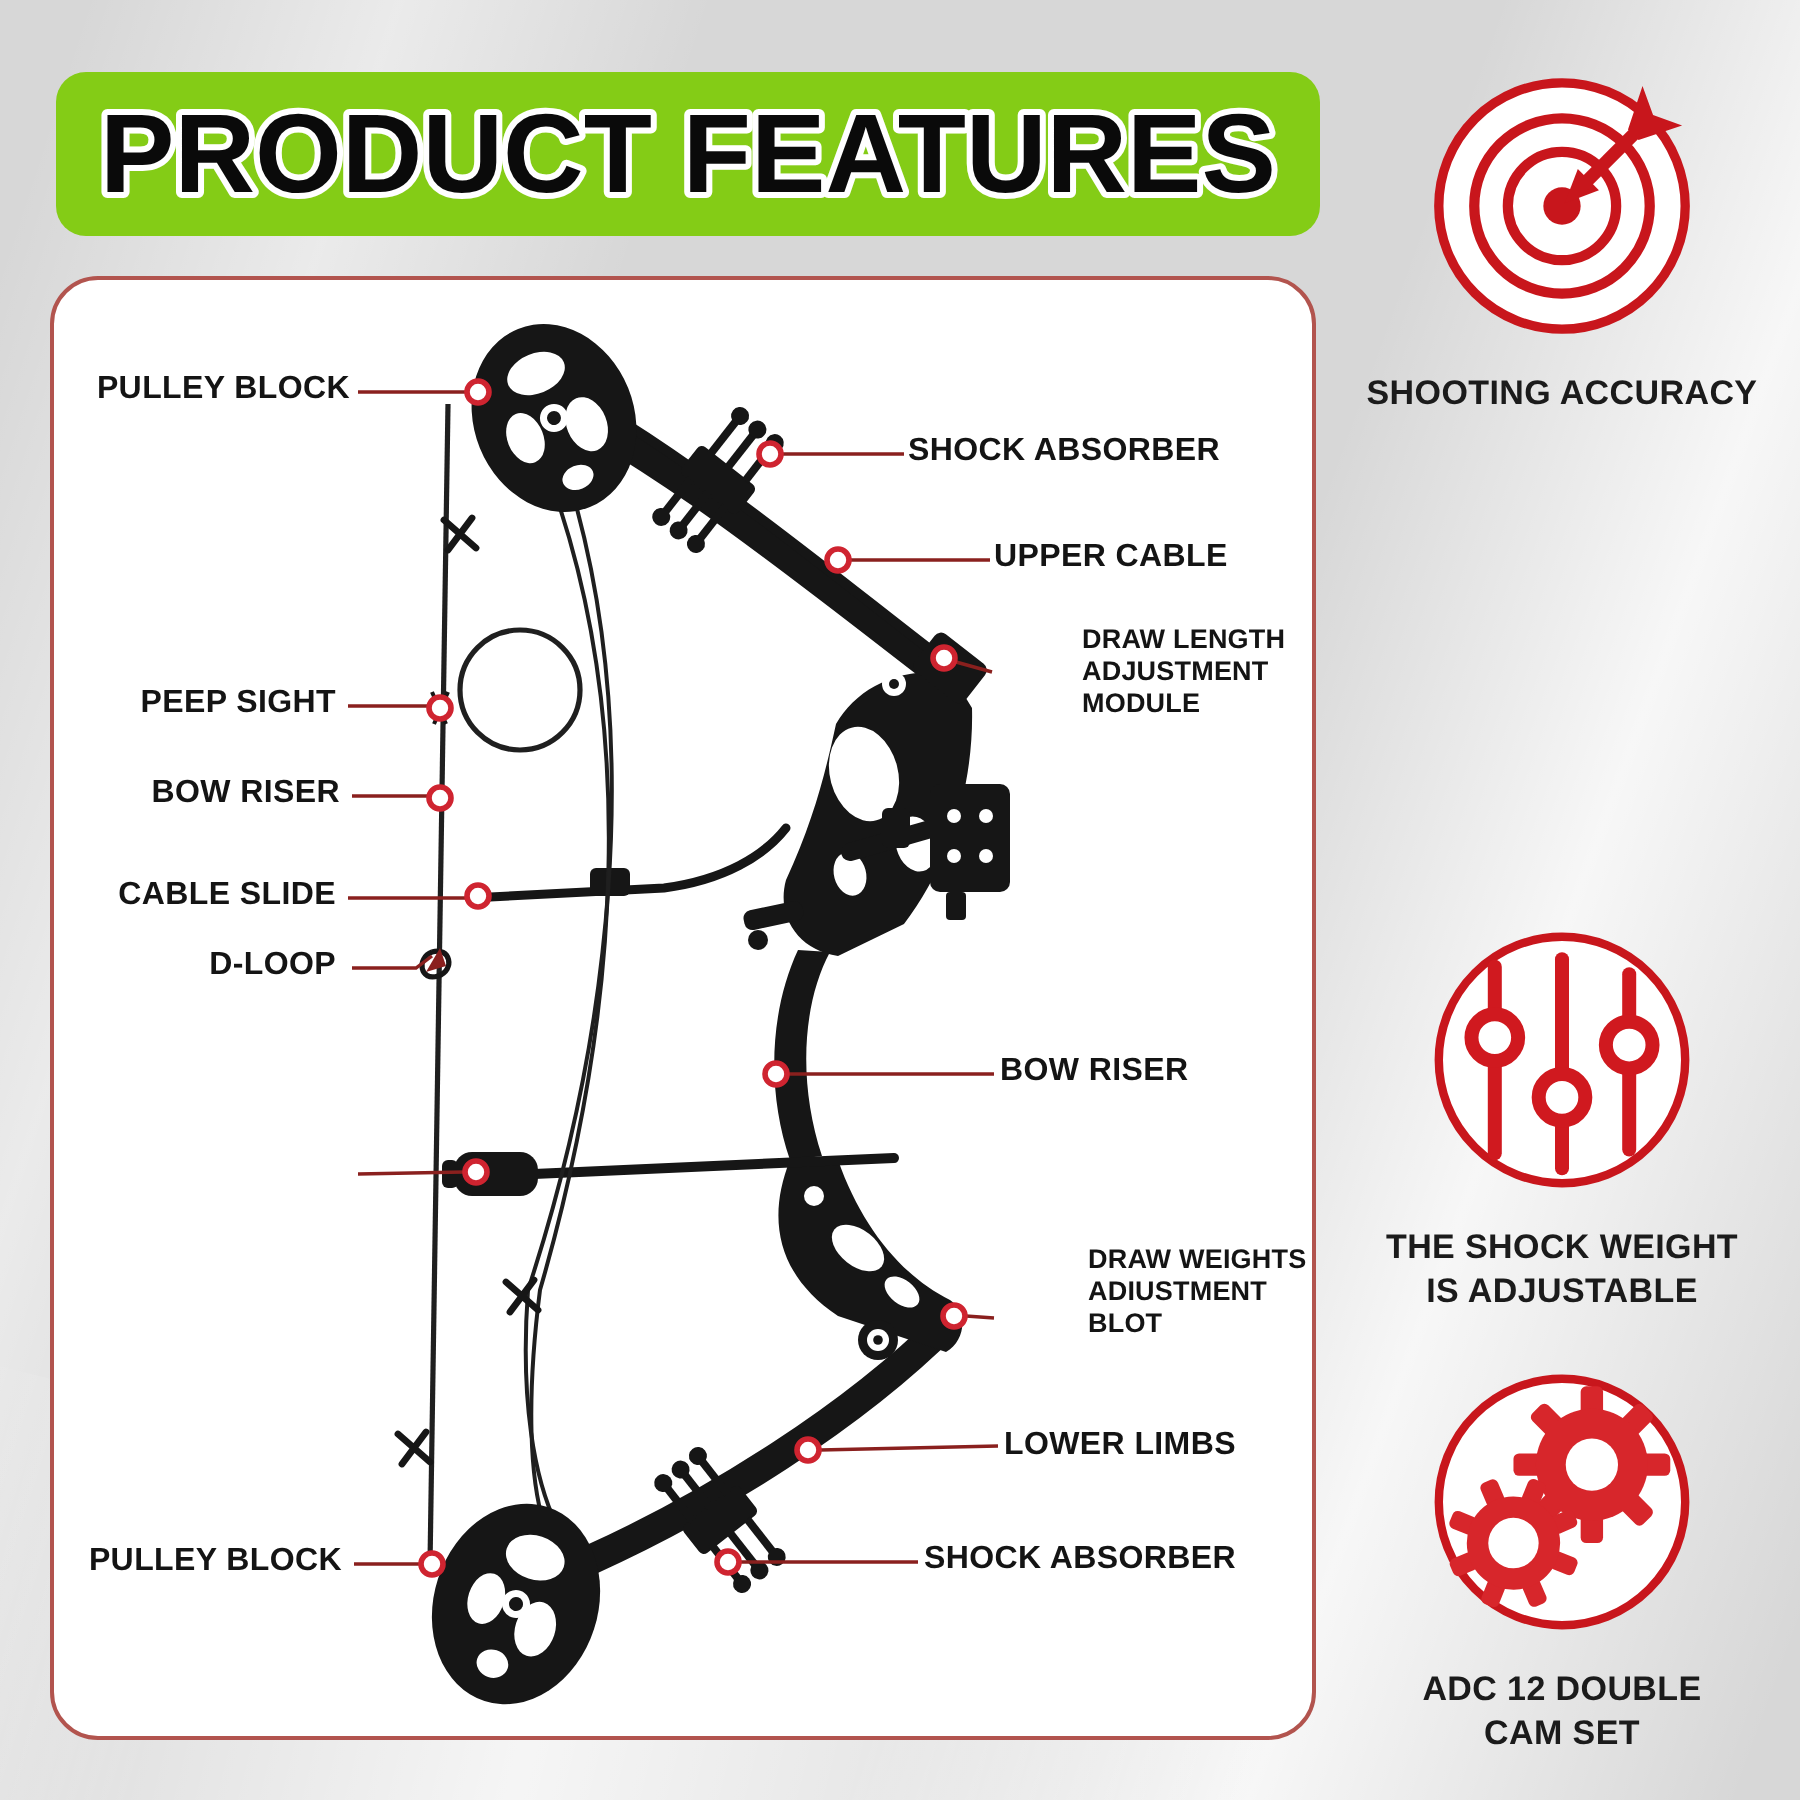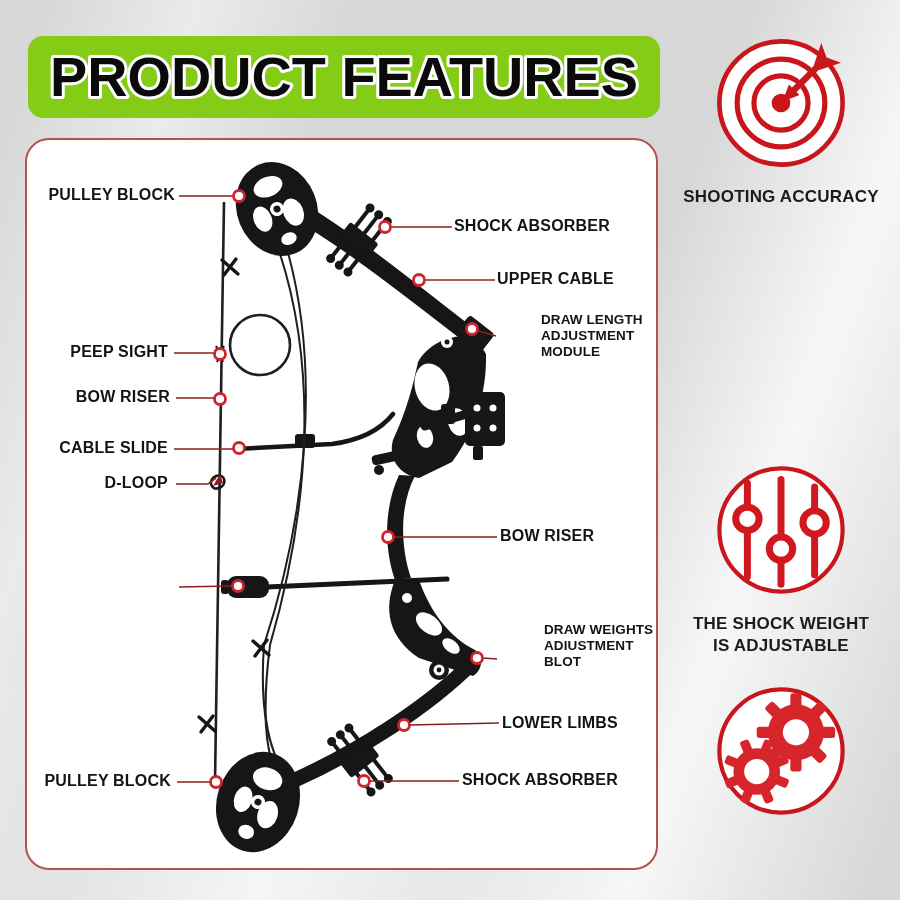--- a/index.html
+++ b/index.html
@@ -299,15 +299,17 @@
             <rect x="-5" y="-36" width="10" height="14" rx="3" transform="rotate(180)"></rect>
             <rect x="-5" y="-36" width="10" height="14" rx="3" transform="rotate(225)"></rect>
             <rect x="-5" y="-36" width="10" height="14" rx="3" transform="rotate(270)"></rect>
             <rect x="-5" y="-36" width="10" height="14" rx="3" transform="rotate(315)"></rect>
           </g>
           <circle r="25"></circle>
           <circle r="13.5" fill="#fff"></circle>
         </g>
       </svg>
     </div>
+    <div class="feat-label">ADC 12 DOUBLE
+CAM SET</div>
   </div>
 
 </div>
 
 </body></html>

